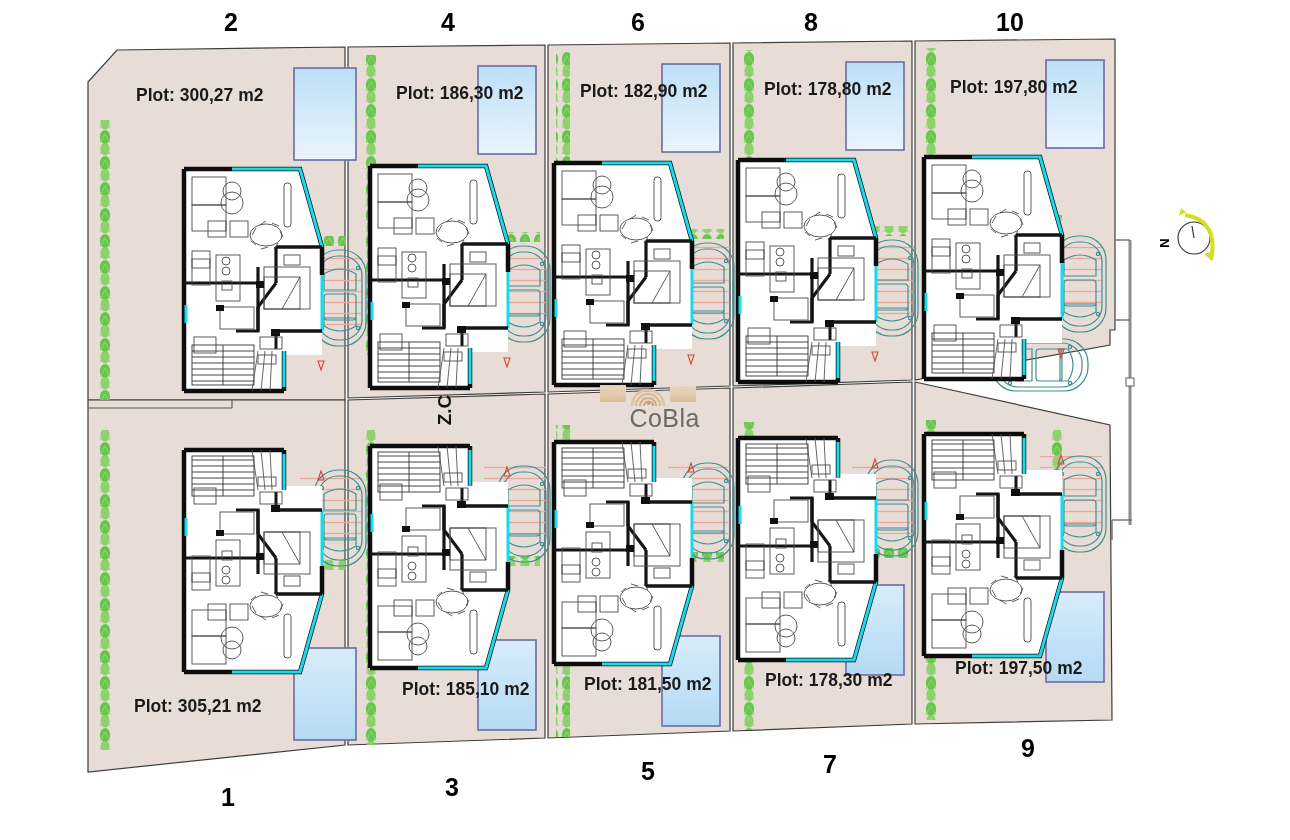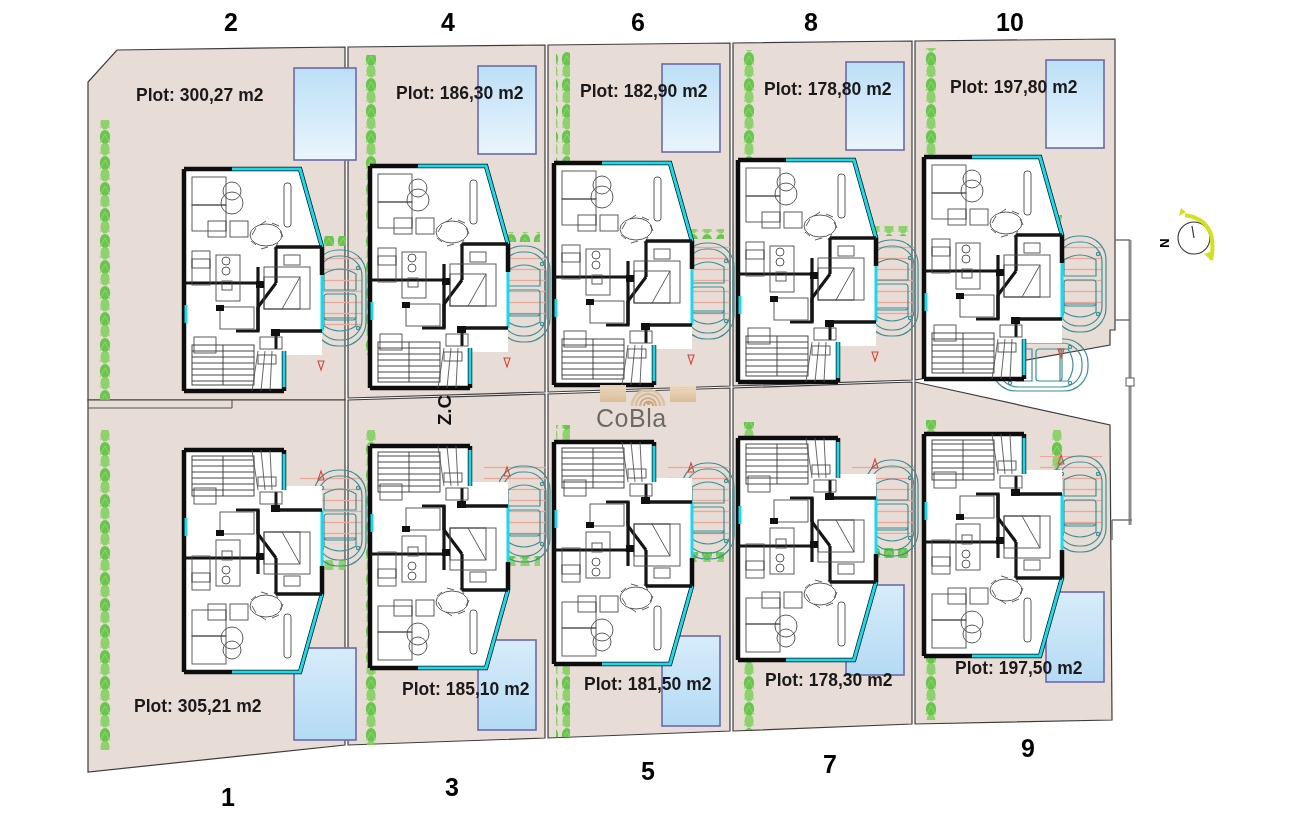--- a/index.html
+++ b/index.html
@@ -13,21 +13,21 @@
            font-size:25px;font-weight:700;fill:#000;text-anchor:middle;}
   .plotarea{font-family:"Liberation Sans","DejaVu Sans",sans-serif;
             font-size:17.5px;font-weight:700;fill:#1a1a1a;}
   .zclabel{font-family:"Liberation Sans","DejaVu Sans",sans-serif;
            font-size:19px;font-weight:700;fill:#111;}
   .nlabel{font-family:"Liberation Sans","DejaVu Sans",sans-serif;
           font-size:13px;font-weight:700;fill:#000;}
 
   
   #logo{position:absolute;left:596px;top:378px;width:104px;height:52px;
-        text-align:left;pointer-events:none;}
+        text-align:right;pointer-events:none;}
   #logo .mark{position:relative;height:28px;width:104px;}
   #logo .bar{position:absolute;top:7px;width:26px;height:17px;
              background:linear-gradient(180deg,#efdcc4,#d9bb95);opacity:.95;}
   #logo .bar.l{left:4px;} #logo .bar.r{right:4px;}
   #logo .shell{position:absolute;left:34px;top:0px;width:36px;height:28px;}
   #logo .word{font-family:"Liberation Sans","DejaVu Sans",sans-serif;
               font-size:25px;font-weight:400;color:#6d6a66;letter-spacing:.5px;
               line-height:24px;margin-top:0px;}
 </style>
 </head>

